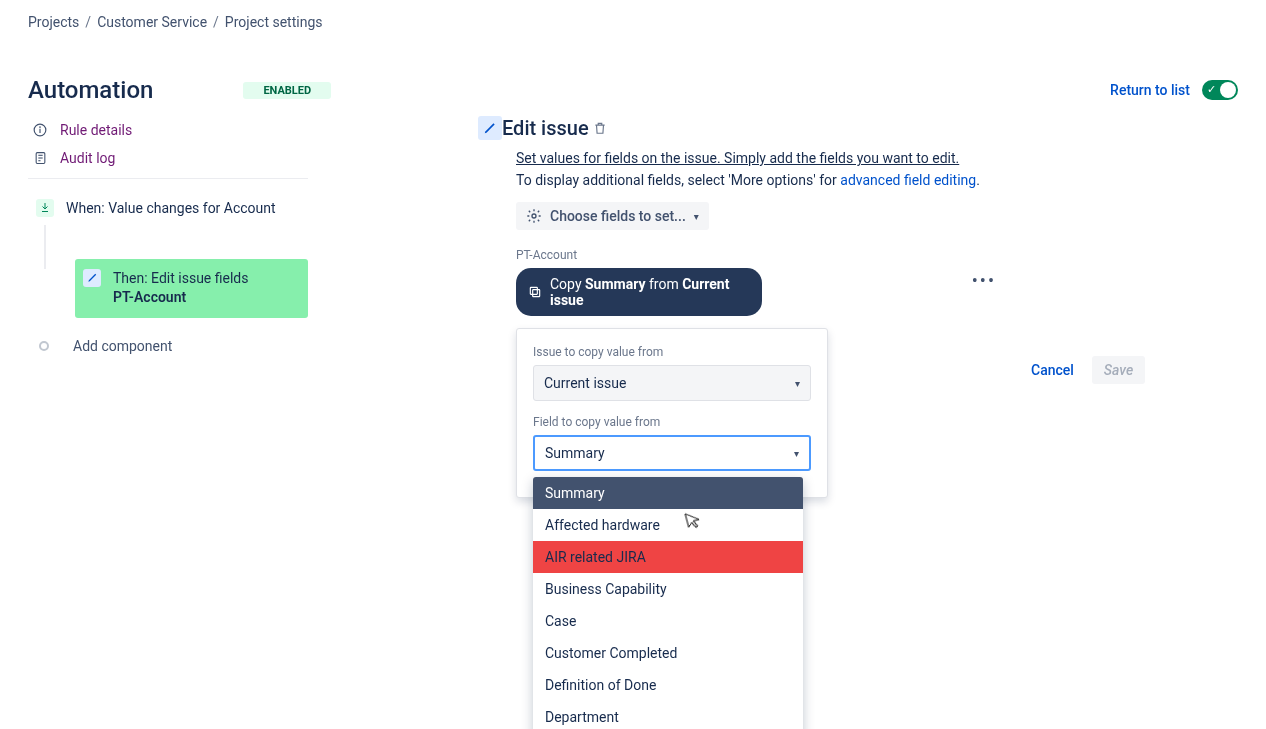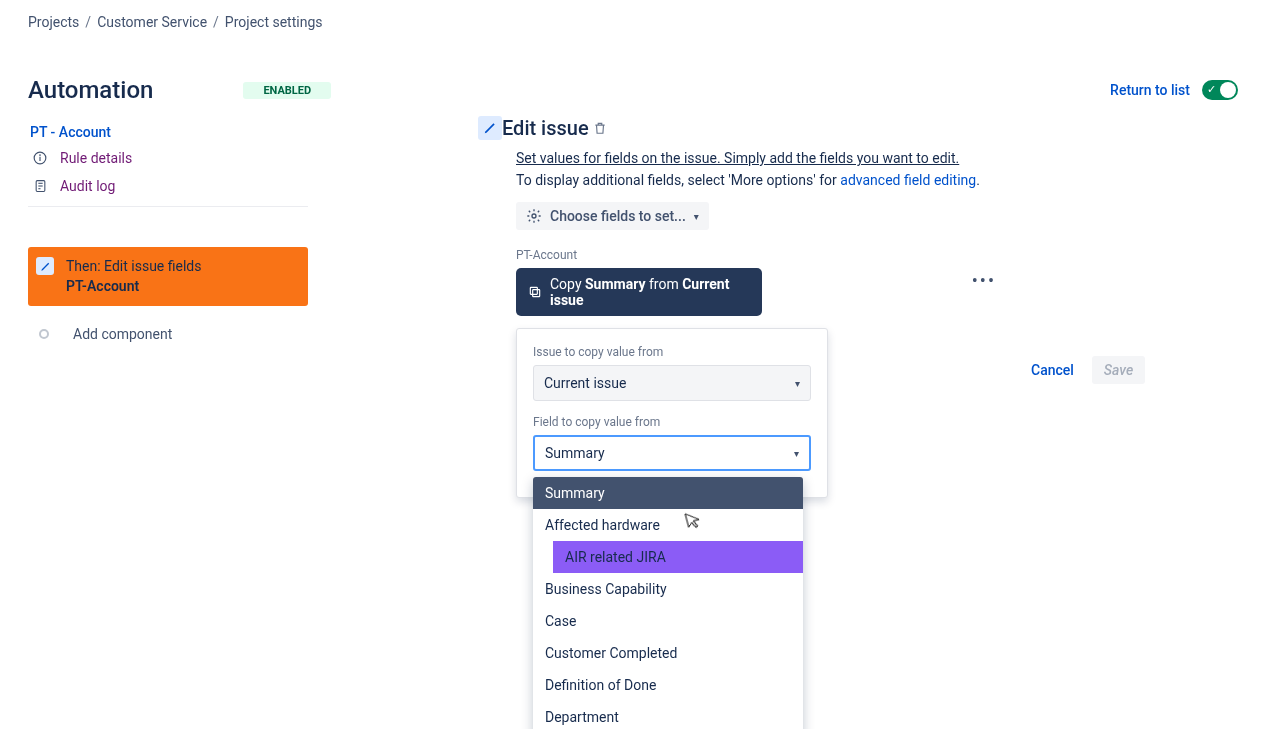--- a/index.html
+++ b/index.html
@@ -121,21 +121,21 @@
   .flow-node .node-icon {
     width: 18px; height: 18px;
     border-radius: 3px;
     display: flex; align-items: center; justify-content: center;
     font-size: 11px;
   }
   .icon-green { background: #E3FCEF; color: #00875A; }
   .icon-blue  { background: #DEEBFF; color: #0052CC; }
   .flow-node .node-text { flex: 1; font-size: 14px; color: #172B4D; line-height: 1.4; }
   .flow-node .sub { font-weight: 600; color: #172B4D; }
-  .flow-node.selected { background: #f97316; }
+  .flow-node.selected { background: #86efac; margin-left: 47px; }
   .flow-connector {
     position: absolute;
     left: 16px;
     top: 36px;
     bottom: -40px;
     width: 2px;
     background: #EBECF0;
   }
   .flow-wrap { position: relative; }
 
@@ -185,21 +185,21 @@
     cursor: pointer;
   }
   .choose-btn .chev { font-size: 10px; color: #42526E; }
 
   .field-section { margin: 18px 0 0 38px; width: 480px; position: relative; }
   .field-label-small { font-size: 12px; color: #6B778C; margin-bottom: 6px; }
   .copy-bar {
     display: flex; align-items: center; gap: 8px;
     background: #253858;
     color: #fff;
-    border-radius: 5px;
+    border-radius: 15px;
     padding: 8px 12px;
     font-size: 14px;
     width: 246px;
   }
   .copy-bar b { font-weight: 700; }
   .more-dots {
     position: absolute;
     right: 0; top: 22px;
     color: #42526E;
     font-size: 18px;
@@ -245,21 +245,21 @@
     max-height: 262px;
   }
   .options-wrap { position: relative; margin-top: 6px; margin-left:0; }
   .option {
     padding: 8px 12px;
     font-size: 14px;
     color: #172B4D;
     cursor: pointer;
   }
   .option.selected { background: #42526E; color: #fff; }
-  .option.hover { background: #8b5cf6; margin-left: 20px; }
+  .option.hover { background: #ef4444; }
 
   .action-buttons {
     position: absolute;
     left: 505px;
     top: 108px;
     display: flex;
     gap: 8px;
   }
   .btn-cancel {
     color: #0052CC;
@@ -311,21 +311,20 @@
     <div class="toggle">
       <span class="check">✓</span>
       <div class="knob"></div>
     </div>
   </div>
 </div>
 
 <div class="columns">
 
   <div class="left-col">
-    <div class="rule-name">PT - Account</div>
 
     <div class="side-item">
       <span class="icon-slot">
         <svg width="14" height="14" viewBox="0 0 24 24" fill="none" stroke="currentColor" stroke-width="2">
             <circle cx="12" cy="12" r="10"></circle>
             <line x1="12" y1="10" x2="12" y2="17"></line>
             <circle cx="12" cy="7" r="0.5" fill="currentColor"></circle>
           </svg>
       </span>
       <span>Rule details</span>
@@ -339,20 +338,30 @@
             <line x1="8" y1="12" x2="16" y2="12"></line>
             <line x1="8" y1="17" x2="12" y2="17"></line>
           </svg>
       </span>
       <span>Audit log</span>
     </div>
 
     <div class="side-sep"></div>
 
     <div class="flow-wrap">
+      <div class="flow-node">
+        <div class="flow-connector"></div>
+        <div class="node-icon icon-green">
+          <svg width="12" height="12" viewBox="0 0 24 24" fill="currentColor">
+              <path d="M12 2 L12 14 M7 9 L12 14 L17 9" stroke="currentColor" stroke-width="2" fill="none"></path>
+              <rect x="6" y="18" width="12" height="2"></rect>
+            </svg>
+        </div>
+        <div class="node-text"><span>When: </span><span>Value changes for Account</span></div>
+      </div>
 
       <div style="height:30px"></div>
 
       <div class="flow-node selected">
         <div class="node-icon icon-blue">
           <svg width="11" height="11" viewBox="0 0 24 24" fill="currentColor">
               <path d="M3 21 L6 20 L20 6 L18 4 L4 18 Z"></path>
             </svg>
         </div>
         <div class="node-text">

